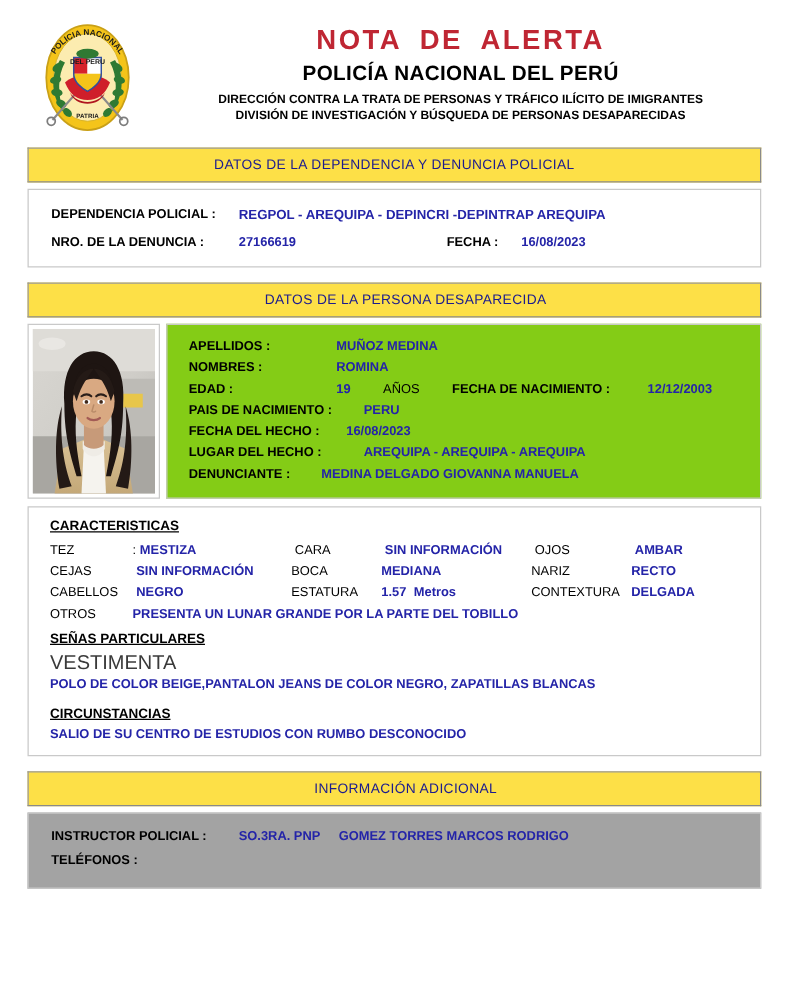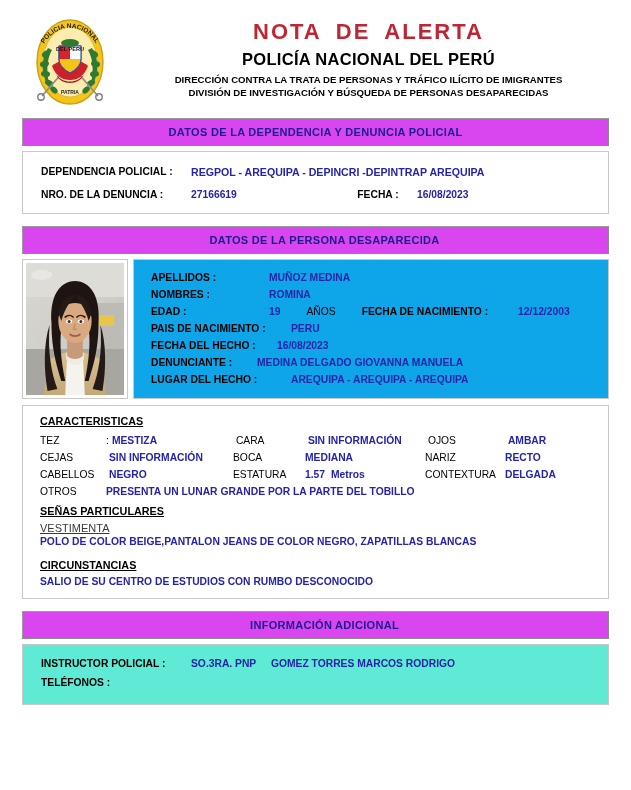--- a/index.html
+++ b/index.html
@@ -62,28 +62,28 @@
   .title-dir {
     color: #000000;
     font-size: 9.6px;
     font-weight: bold;
     line-height: 1.32;
   }
 
   
   .band {
     margin: 0 22px;
-    background: #d946ef;
+    background: #fde047;
     border: 1px solid #9b9b9b;
     border-right-color: #8a8a8a;
     border-bottom-color: #8a8a8a;
     text-align: center;
     color: #1b1b8f;
     font-size: 11px;
-    font-weight: bold;
+    font-weight: normal;
     letter-spacing: 0.3px;
     padding: 7px 0 7px 0;
   }
   .box {
     margin: 5px 22px 0 22px;
     border: 1px solid #c9c9c9;
     background: #ffffff;
     box-sizing: border-box;
   }
   .lbl {
@@ -125,21 +125,21 @@
   }
   .photo {
     width: 100%;
     height: 132px;
     display: block;
   }
   .person-box {
     flex: 1;
     border: 1px solid #c9c9c9;
     margin-left: 5px;
-    background: #0ea5e9;
+    background: #84cc16;
     box-sizing: border-box;
     padding: 9px 0 8px 0;
   }
   .p-row { display: flex; align-items: baseline; padding: 3px 0 3px 17px; }
   .p-row .lbl { width: 92px; }
   .p-row .val { }
   .p-row .val-ind { margin-left: 26px; }
   .p-row .lbl2 { margin-left: 26px; font-size: 10.3px; font-weight: bold; }
   .p-row .val2 { margin-left: 30px; }
   .p-row .unit { font-size: 10.3px; color: #000; font-weight: normal; margin-left: 26px; }
@@ -175,40 +175,39 @@
 
   .sub-title {
     font-size: 10.8px;
     font-weight: bold;
     text-decoration: underline;
     color: #000;
     padding-left: 17px;
     margin: 6px 0 5px 0;
   }
   .plain {
-    font-size: 11px;
+    font-size: 16px;
     color: #3a3a3a;
     font-weight: normal;
     padding-left: 17px;
     margin-bottom: 2px;
-    text-decoration: underline;
   }
   .bluetext {
     font-size: 10.3px;
     color: #2424a8;
     font-weight: bold;
     padding-left: 17px;
     margin-bottom: 2px;
   }
 
   
   .add-box {
     margin: 5px 22px 0 22px;
     border: 1px solid #c9c9c9;
-    background: #5eead4;
+    background: #a3a3a3;
     box-sizing: border-box;
     padding: 9px 0 12px 0;
   }
   .a-row { display: flex; align-items: baseline; padding: 4px 0 4px 18px; }
   .a-lbl { font-size: 10.3px; font-weight: bold; width: 150px; }
   .a-rank { font-size: 10.3px; font-weight: bold; color: #2424a8; width: 80px; }
   .a-name { font-size: 10.3px; font-weight: bold; color: #2424a8; }
 
   .spacer-band { margin-top: 12px; padding-left: 18px; }
 </style>
@@ -377,26 +376,26 @@
       </div>
       <div class="p-row">
         <span class="lbl" style="width:140px">PAIS DE NACIMIENTO :</span>
         <span class="val">PERU</span>
       </div>
       <div class="p-row">
         <span class="lbl" style="width:126px">FECHA DEL HECHO  :</span>
         <span class="val">16/08/2023</span>
       </div>
       <div class="p-row">
+        <span class="lbl" style="width:140px">LUGAR DEL HECHO  :</span>
+        <span class="val">AREQUIPA  -  AREQUIPA  -  AREQUIPA</span>
+      </div>
+      <div class="p-row">
         <span class="lbl" style="width:106px">DENUNCIANTE  :</span>
         <span class="val">MEDINA DELGADO GIOVANNA MANUELA</span>
-      </div>
-      <div class="p-row">
-        <span class="lbl" style="width:140px">LUGAR DEL HECHO  :</span>
-        <span class="val">AREQUIPA  -  AREQUIPA  -  AREQUIPA</span>
       </div>
     </div>
   </div>
 
   <div class="char-box">
     <div class="sec-title">CARACTERISTICAS</div>
 
     <div class="c-row">
       <span class="c-k">TEZ</span>
       <span class="c-colon">:</span>

